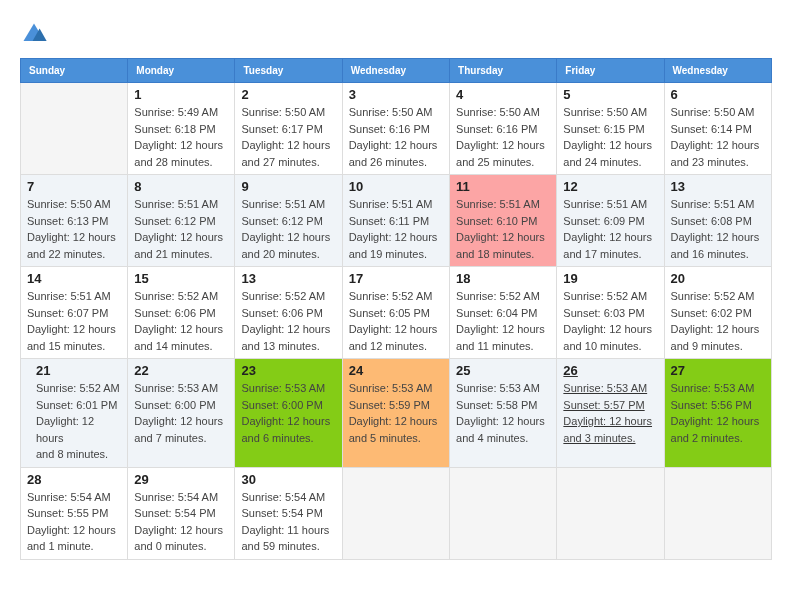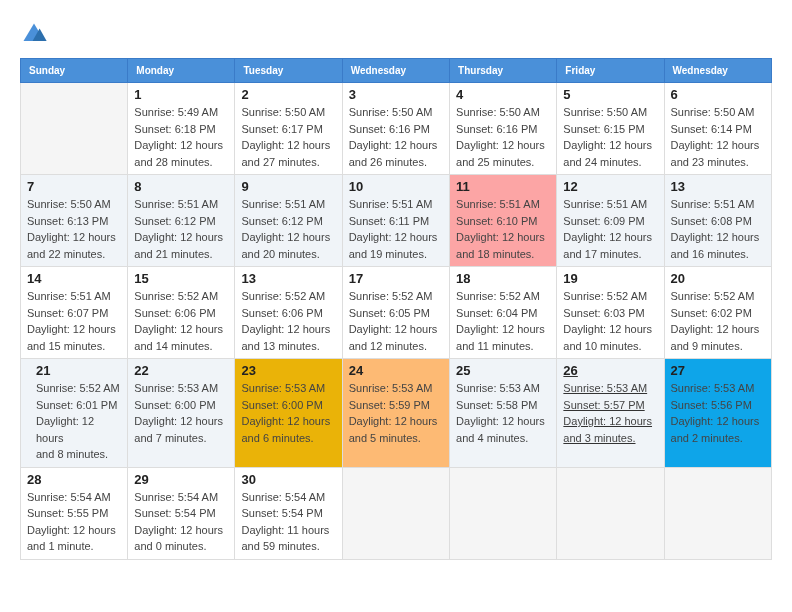--- a/index.html
+++ b/index.html
@@ -268,21 +268,21 @@
 Daylight: 12 hours
 and 8 minutes.</div>
         </td>
         <td style="background-color: rgb(240, 244, 248);">
           <div class="day-number">22</div>
           <div class="day-info" style="white-space: pre-line;">Sunrise: 5:53 AM
 Sunset: 6:00 PM
 Daylight: 12 hours
 and 7 minutes.</div>
         </td>
-        <td style="background-color: #eab308;">
+        <td style="background-color: #84cc16;">
           <div class="day-number">23</div>
           <div class="day-info" style="white-space: pre-line;">Sunrise: 5:53 AM
 Sunset: 6:00 PM
 Daylight: 12 hours
 and 6 minutes.</div>
         </td>
         <td style="background-color: #fdba74;">
           <div class="day-number">24</div>
           <div class="day-info" style="white-space: pre-line;">Sunrise: 5:53 AM
 Sunset: 5:59 PM
@@ -296,21 +296,21 @@
 Daylight: 12 hours
 and 4 minutes.</div>
         </td>
         <td style="background-color: rgb(240, 244, 248); text-decoration: underline;">
           <div class="day-number">26</div>
           <div class="day-info" style="white-space: pre-line;">Sunrise: 5:53 AM
 Sunset: 5:57 PM
 Daylight: 12 hours
 and 3 minutes.</div>
         </td>
-        <td style="background-color: #0ea5e9;">
+        <td style="background-color: #84cc16;">
           <div class="day-number">27</div>
           <div class="day-info" style="white-space: pre-line;">Sunrise: 5:53 AM
 Sunset: 5:56 PM
 Daylight: 12 hours
 and 2 minutes.</div>
         </td>
       </tr>
       <tr>
         <td>
           <div class="day-number">28</div>

